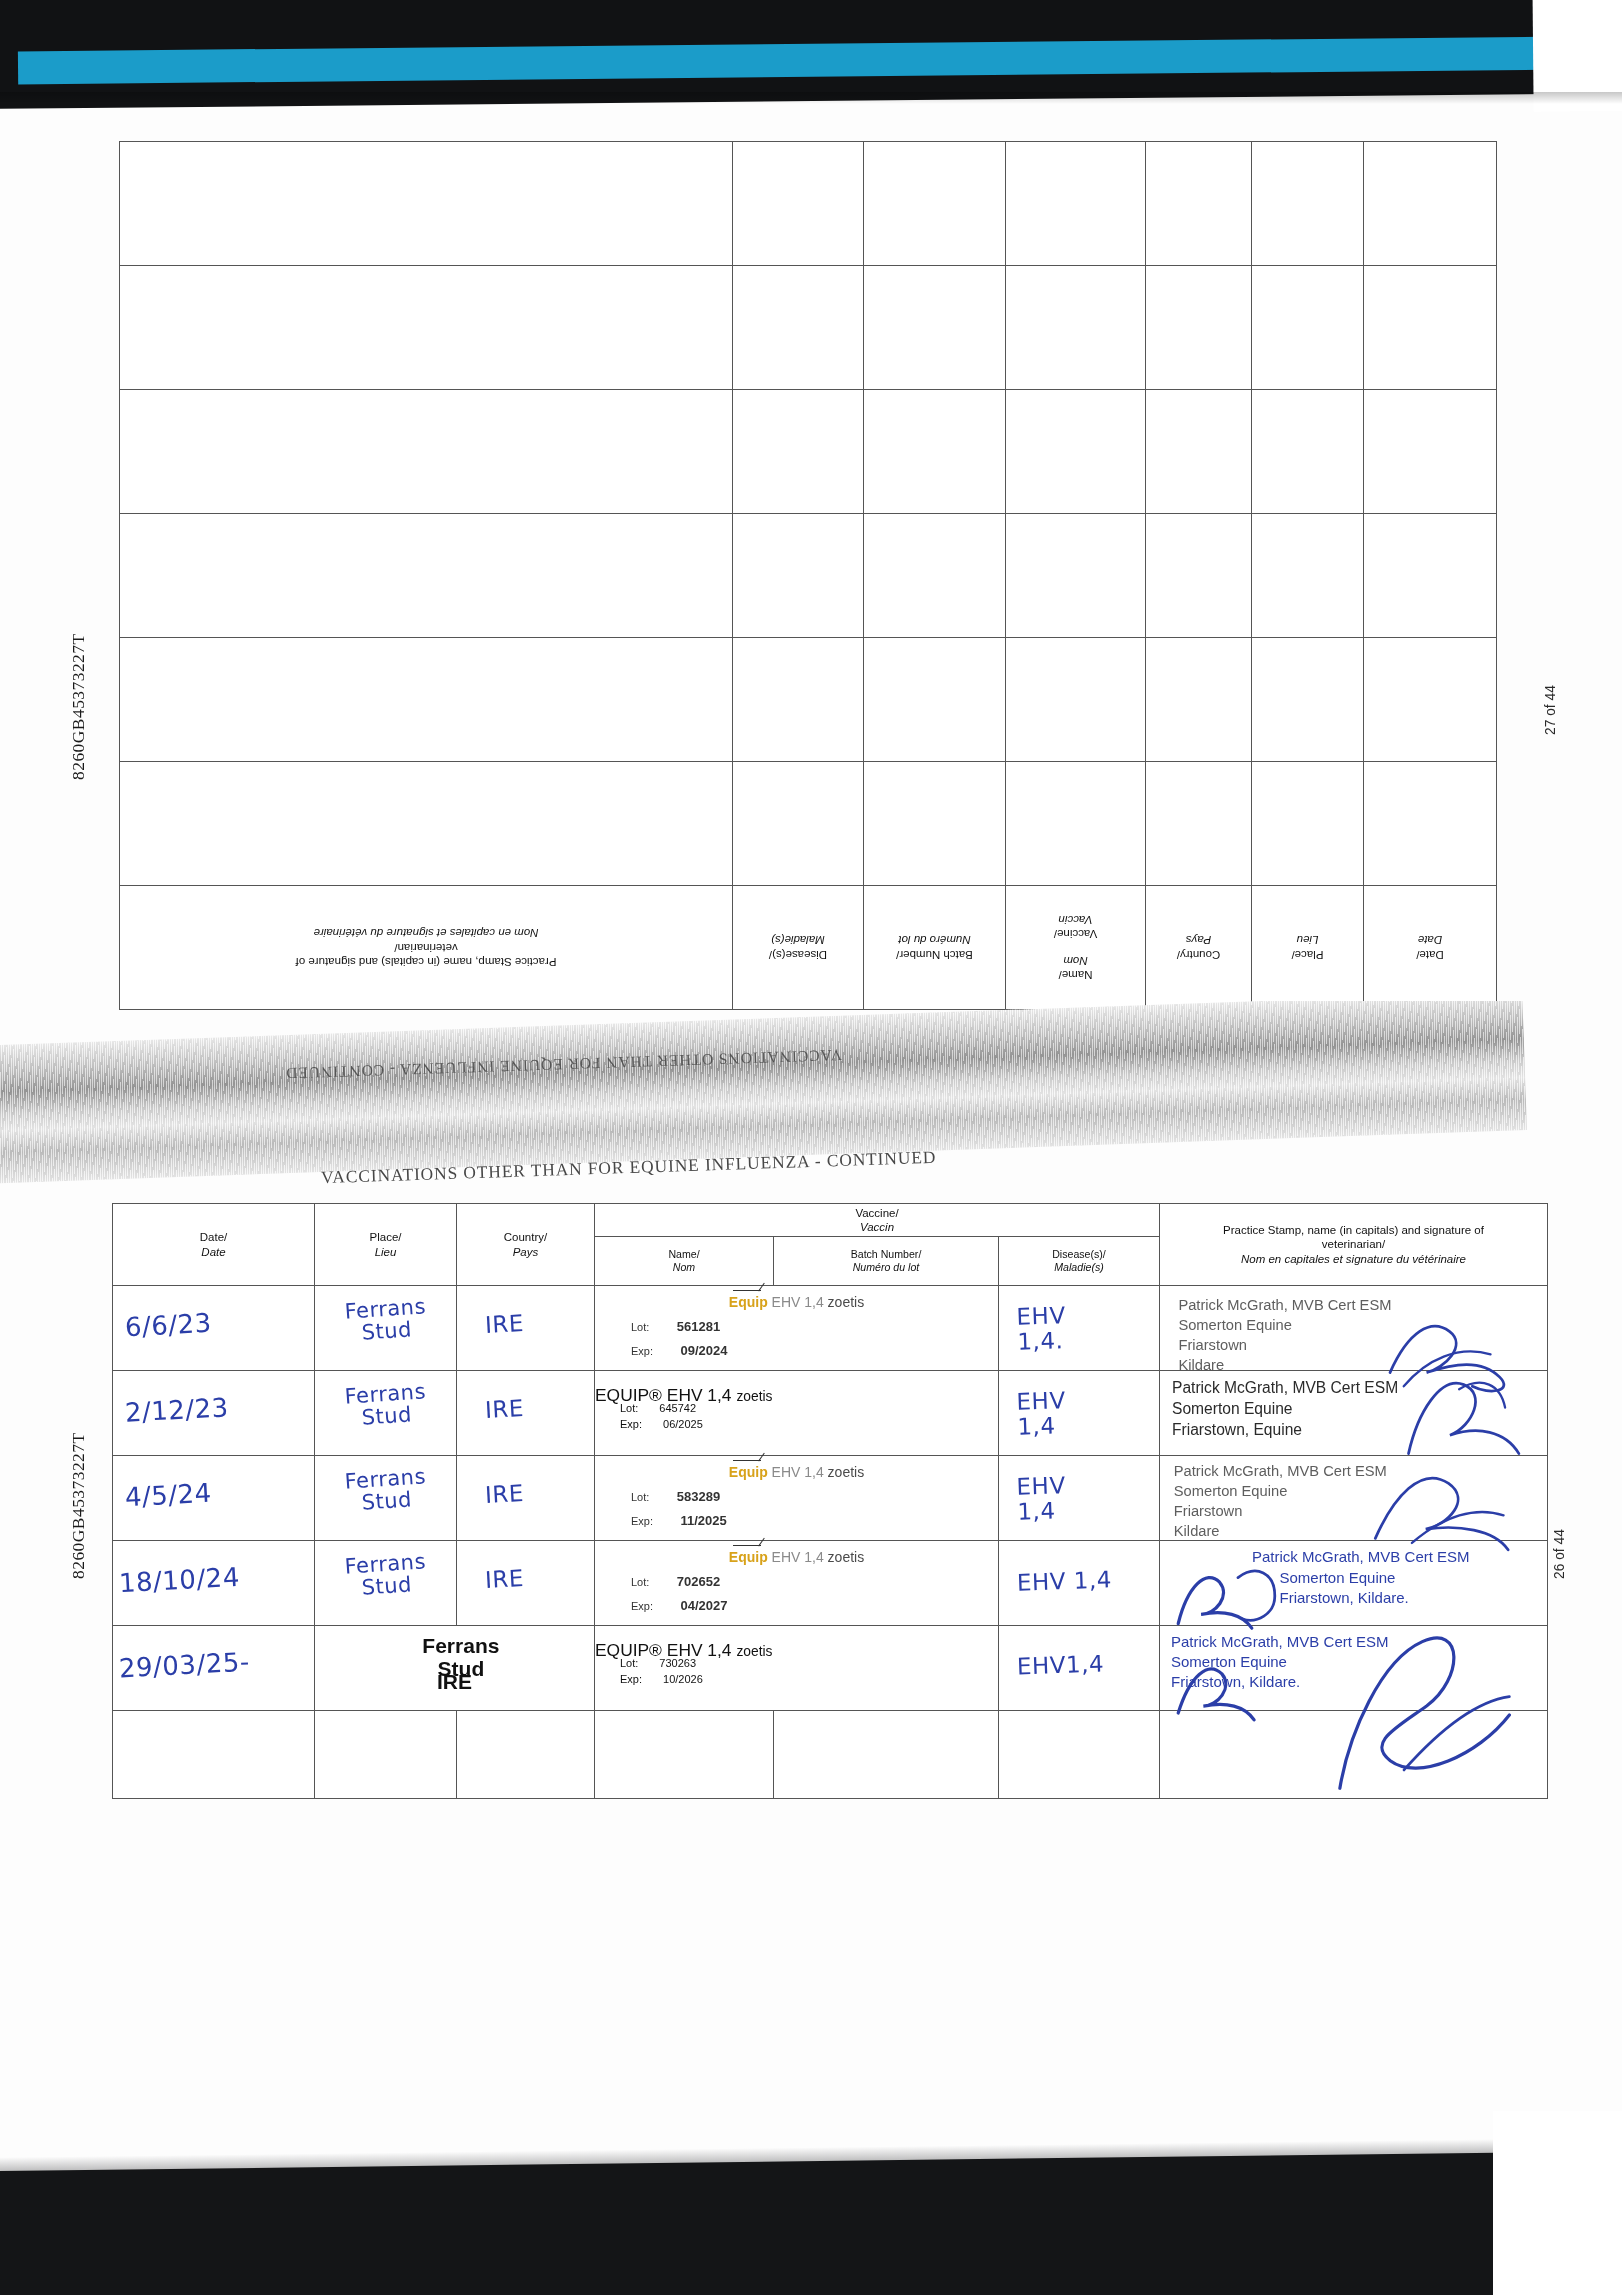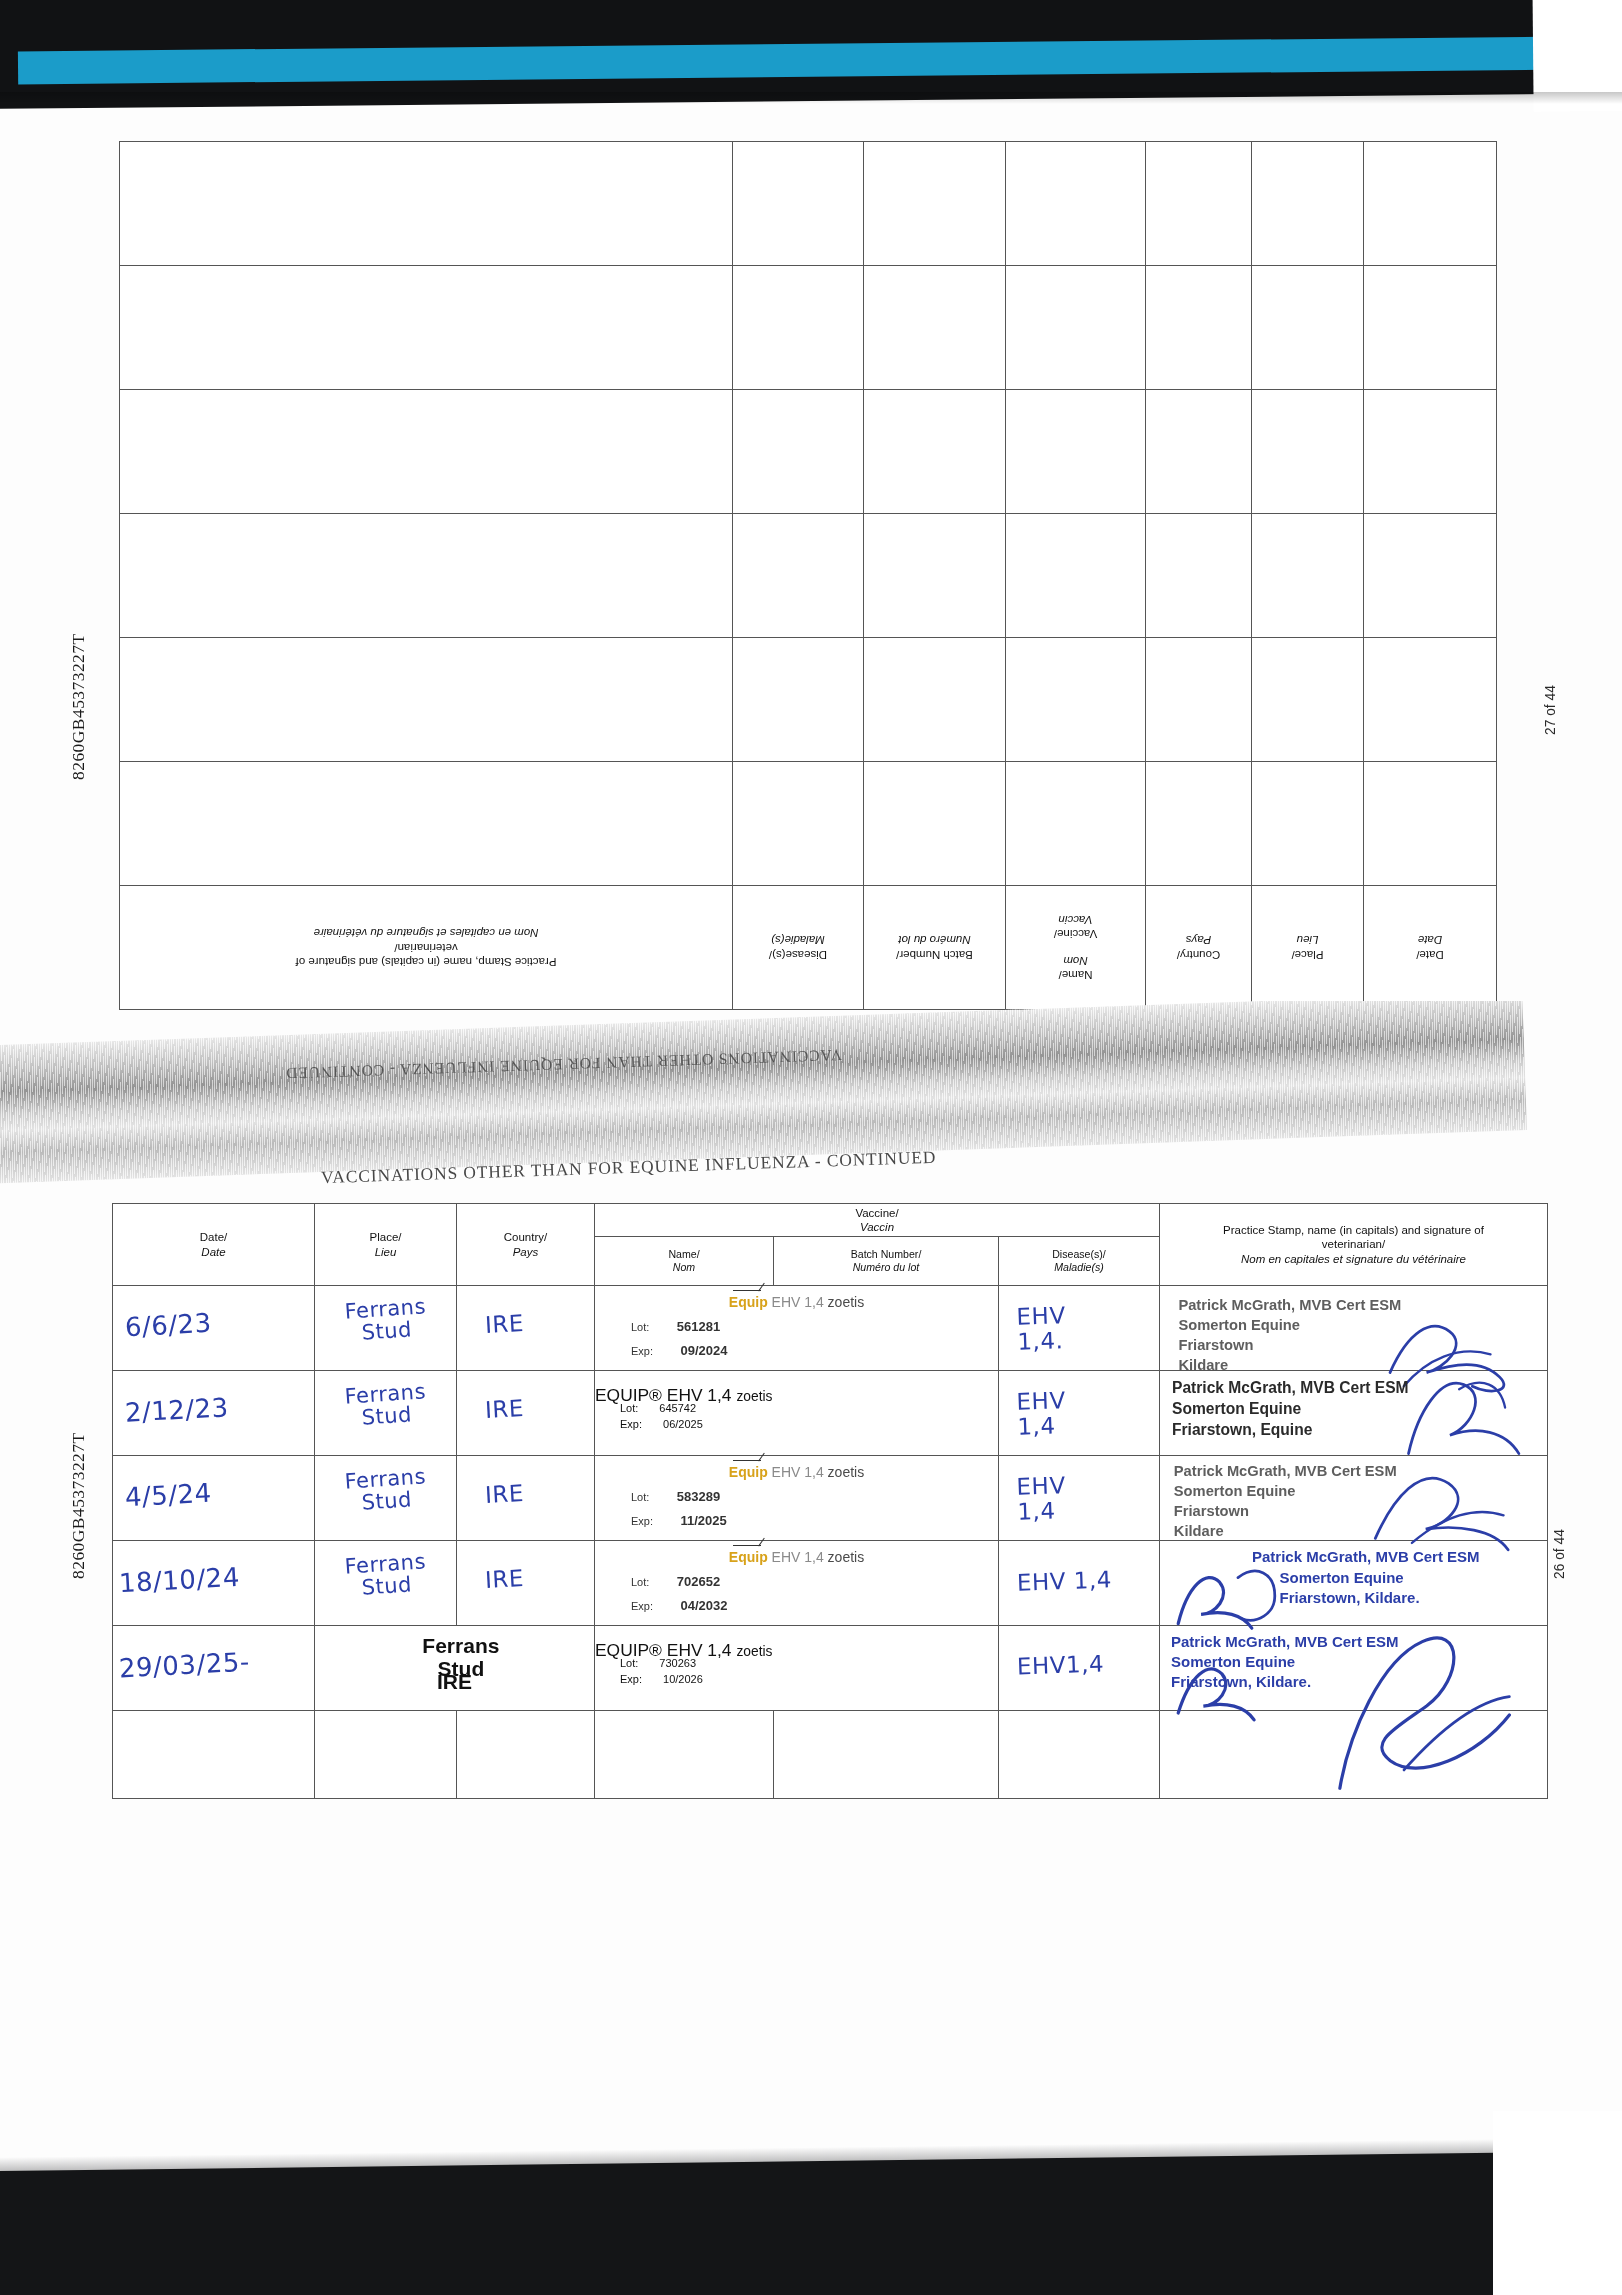--- a/index.html
+++ b/index.html
@@ -379,21 +379,21 @@
     width: 0.9px;
     height: 10px;
     background: #333;
     transform: rotate(35deg);
   }
 
   
   .stamp {
     position: absolute;
     font-family: "Liberation Sans", sans-serif;
-    font-weight: bold;
+    font-weight: normal;
     line-height: 1.35;
     white-space: nowrap;
   }
   .stamp.grey {
     color: #5e5e5e;
   }
   .stamp.dark {
     color: #2a2a2a;
   }
   .stamp.blue {
@@ -774,21 +774,21 @@
         <td colspan="2">
           <div class="cell">
             <div class="vax-label-sm">
               <span class="brand">Equip</span>
               <span>EHV 1,4</span>
               <span class="zo">zoetis</span>
             </div>
             <div class="tick"></div>
             <div class="batch-sm">
               <span>Lot:</span><b>702652</b><br>
-              <span>Exp:</span><b>04/2032</b>
+              <span>Exp:</span><b>04/2027</b>
             </div>
           </div>
         </td>
         <td>
           <div class="cell">
             <span class="hand hand-disease" style="top:27.5px">
               <span>EHV 1,4</span>
             </span>
           </div>
         </td>

